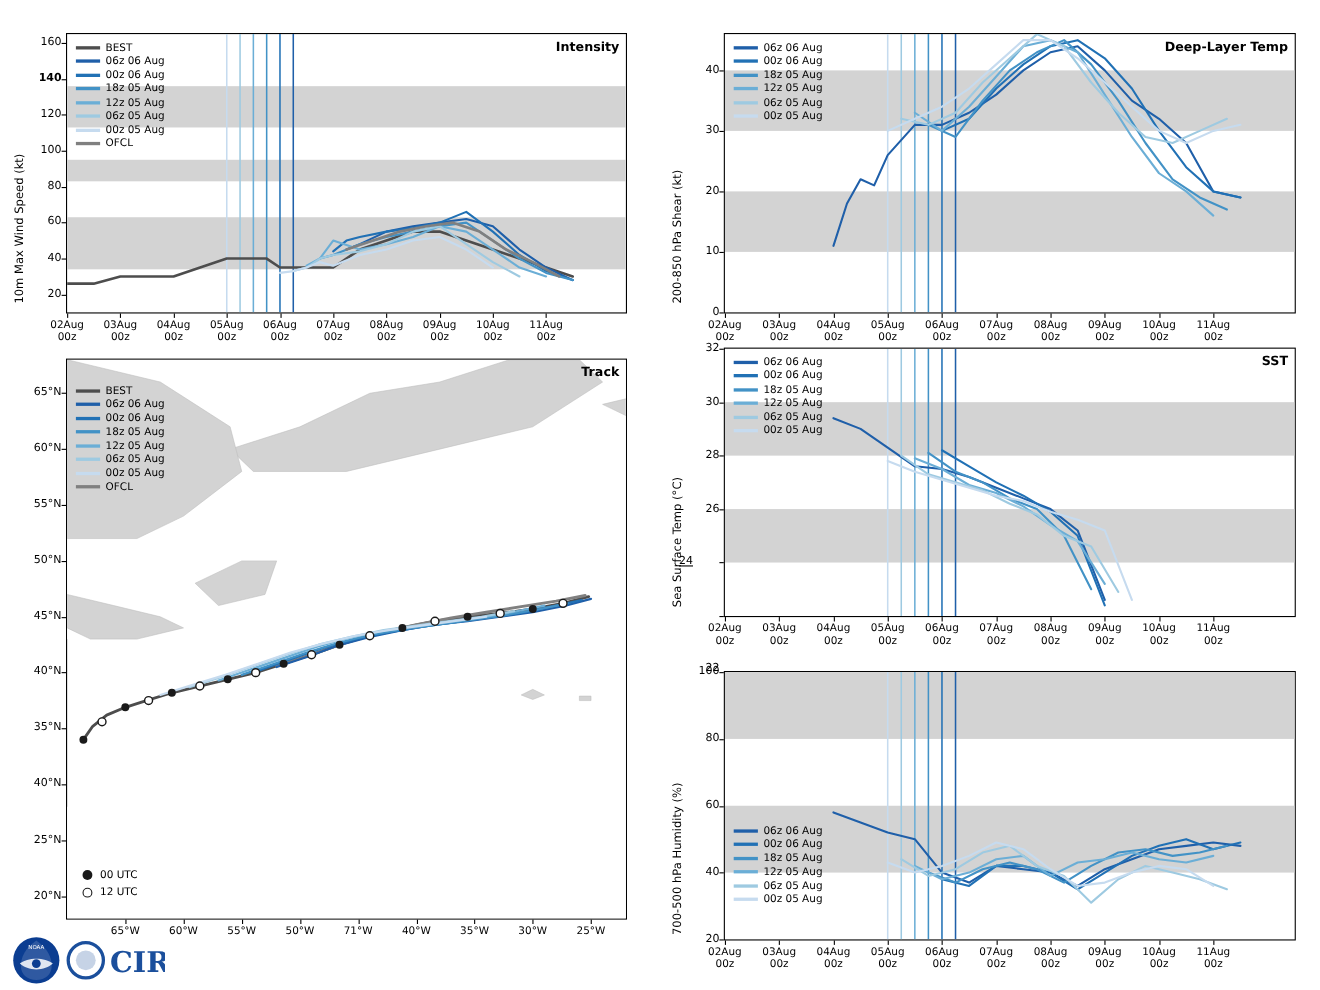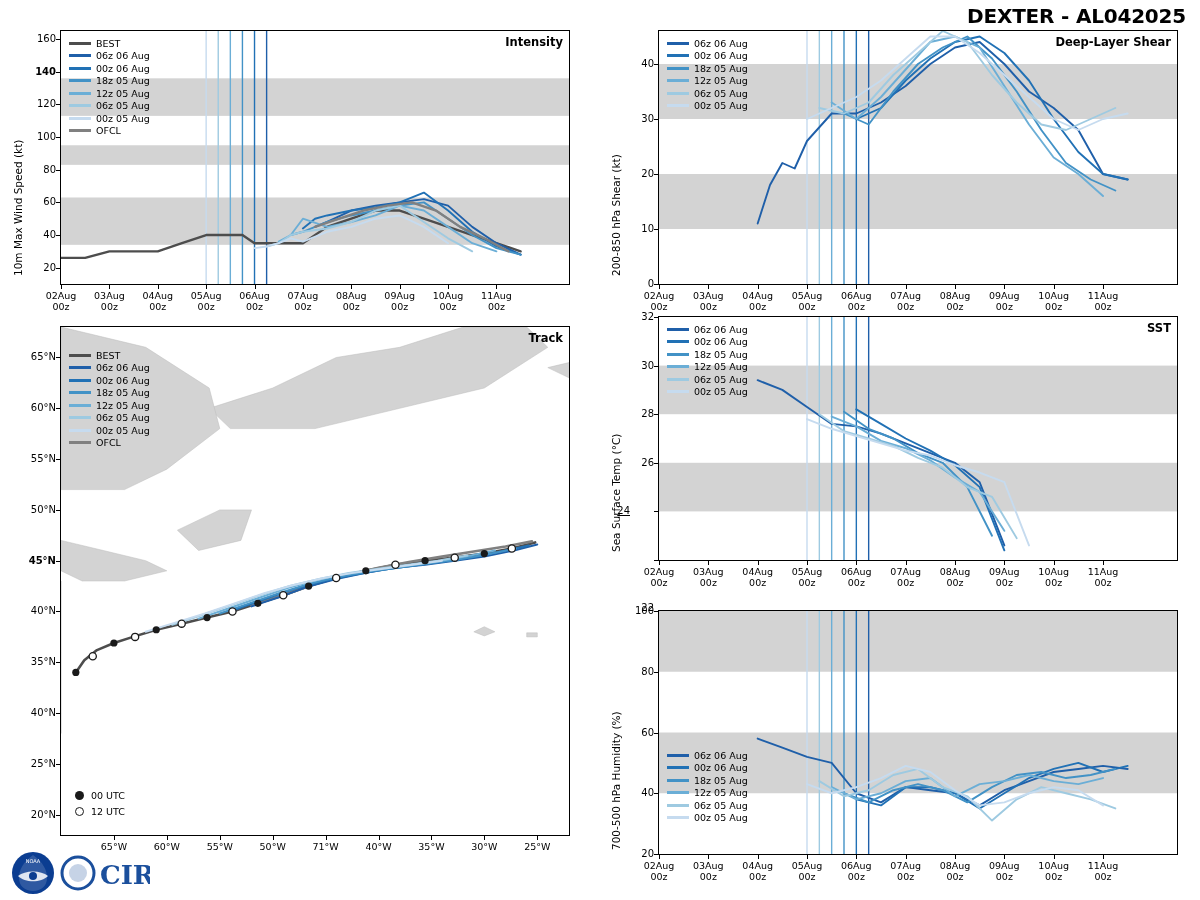--- a/index.html
+++ b/index.html
@@ -37,21 +37,20 @@
   .doto{width:9px;height:9px;border-radius:50%;background:#fff;border:1.4px solid #1a1a1a;box-sizing:border-box;margin-right:7px;}
 
   
   .logos{position:absolute;left:10px;bottom:4px;display:flex;align-items:center;}
 </style>
 </head>
 <body>
 
 <div class="page">
 
-  <div class="hdr-right">DEXTER - AL042025</div>
 
   <div class="panel" style="left:0;top:26px;width:590px;height:300px;">
     <div class="ylabel" style="left:12px;top:250px;font-size:10.5px;">10m Max Wind Speed (kt)</div>
     <div class="plot" id="plot-intensity" style="left:60px;top:4px;width:510px;height:255px;">
       <div class="corner-title">Intensity</div>
       <svg id="svg-intensity" width="508" height="253" style="position:absolute;left:0;top:0;">
           <rect x="0" y="166.49032258064517" width="508" height="47.33548387096772" fill="#d3d3d3"></rect>
           <rect x="0" y="114.25806451612905" width="508" height="19.587096774193526" fill="#d3d3d3"></rect>
           <rect x="0" y="47.33548387096775" width="508" height="37.54193548387096" fill="#d3d3d3"></rect>
           <line x1="145.14285714285714" y1="0" x2="145.14285714285714" y2="253" stroke="#c6dbef" stroke-width="1.4"></line>
@@ -235,21 +234,21 @@
         <div class="ytick" style="right: 534px; top: 492.68px; width: 50px;">20°N</div>
         <div class="tickmark" style="left: 56px; top: 492.68px; width: 4px; height: 1px;"></div>
         <div class="ytick" style="right: 534px; top: 441.88px; width: 50px;">25°N</div>
         <div class="tickmark" style="left: 56px; top: 441.88px; width: 4px; height: 1px;"></div>
         <div class="ytick" style="right: 534px; top: 391.08px; width: 50px;">40°N</div>
         <div class="tickmark" style="left: 56px; top: 391.08px; width: 4px; height: 1px;"></div>
         <div class="ytick" style="right: 534px; top: 340.28px; width: 50px;">35°N</div>
         <div class="tickmark" style="left: 56px; top: 340.28px; width: 4px; height: 1px;"></div>
         <div class="ytick" style="right: 534px; top: 289.48px; width: 50px;">40°N</div>
         <div class="tickmark" style="left: 56px; top: 289.48px; width: 4px; height: 1px;"></div>
-        <div class="ytick" style="right: 534px; top: 238.68px; width: 50px; font-weight: bold;">45°N</div>
+        <div class="ytick" style="right: 534px; top: 238.68px; width: 50px;">45°N</div>
         <div class="tickmark" style="left: 56px; top: 238.68px; width: 4px; height: 1px;"></div>
         <div class="ytick" style="right: 534px; top: 187.88px; width: 50px;">50°N</div>
         <div class="tickmark" style="left: 56px; top: 187.88px; width: 4px; height: 1px;"></div>
         <div class="ytick" style="right: 534px; top: 137.08px; width: 50px;">55°N</div>
         <div class="tickmark" style="left: 56px; top: 137.08px; width: 4px; height: 1px;"></div>
         <div class="ytick" style="right: 534px; top: 86.28px; width: 50px;">60°N</div>
         <div class="tickmark" style="left: 56px; top: 86.28px; width: 4px; height: 1px;"></div>
         <div class="ytick" style="right: 534px; top: 35.48px; width: 50px;">65°N</div>
         <div class="tickmark" style="left: 56px; top: 35.48px; width: 4px; height: 1px;"></div>
       </div>
@@ -271,21 +270,21 @@
         <div class="xtick" style="left: 484.333px; top: 520px;">30°W</div>
         <div class="tickmark" style="left: 484.333px; top: 514px; width: 1px; height: 4px;"></div>
         <div class="xtick" style="left: 537.25px; top: 520px;">25°W</div>
         <div class="tickmark" style="left: 537.25px; top: 514px; width: 1px; height: 4px;"></div>
       </div>
   </div>
 
   <div class="panel" style="left:600px;top:26px;width:600px;height:300px;">
     <div class="ylabel" style="left:10px;top:250px;">200-850 hPa Shear (kt)</div>
     <div class="plot" id="plot-shear" style="left:58px;top:4px;width:520px;height:255px;">
-      <div class="corner-title">Deep-Layer Shear</div>
+      <div class="corner-title">Deep-Layer Temp</div>
       <svg id="svg-shear" width="518" height="253" style="position:absolute;left:0;top:0;">
           <rect x="0" y="143" width="518" height="55" fill="#d3d3d3"></rect>
           <rect x="0" y="33" width="518" height="55" fill="#d3d3d3"></rect>
           <line x1="148" y1="0" x2="148" y2="253" stroke="#c6dbef" stroke-width="1.4"></line>
           <line x1="160.33333333333334" y1="0" x2="160.33333333333334" y2="253" stroke="#9ecae1" stroke-width="1.4"></line>
           <line x1="172.66666666666666" y1="0" x2="172.66666666666666" y2="253" stroke="#6baed6" stroke-width="1.4"></line>
           <line x1="185" y1="0" x2="185" y2="253" stroke="#4292c6" stroke-width="1.4"></line>
           <line x1="197.33333333333331" y1="0" x2="197.33333333333331" y2="253" stroke="#2171b5" stroke-width="1.4"></line>
           <line x1="209.66666666666666" y1="0" x2="209.66666666666666" y2="253" stroke="#1f5fa9" stroke-width="1.4"></line>
           <path d="M 98.67 192.50 L 111.00 154.00 L 123.33 132.00 L 135.67 137.50 L 148.00 110.00 L 172.67 82.50 L 197.33 82.50 L 222.00 71.50 L 246.67 55.00 L 271.33 33.00 L 296.00 16.50 L 320.67 11.00 L 345.33 33.00 L 370.00 60.50 L 394.67 77.00 L 419.33 99.00 L 444.00 143.00 L 468.67 148.50" fill="none" stroke="#1f5fa9" stroke-width="1.9" stroke-linejoin="round" stroke-linecap="round"></path>

